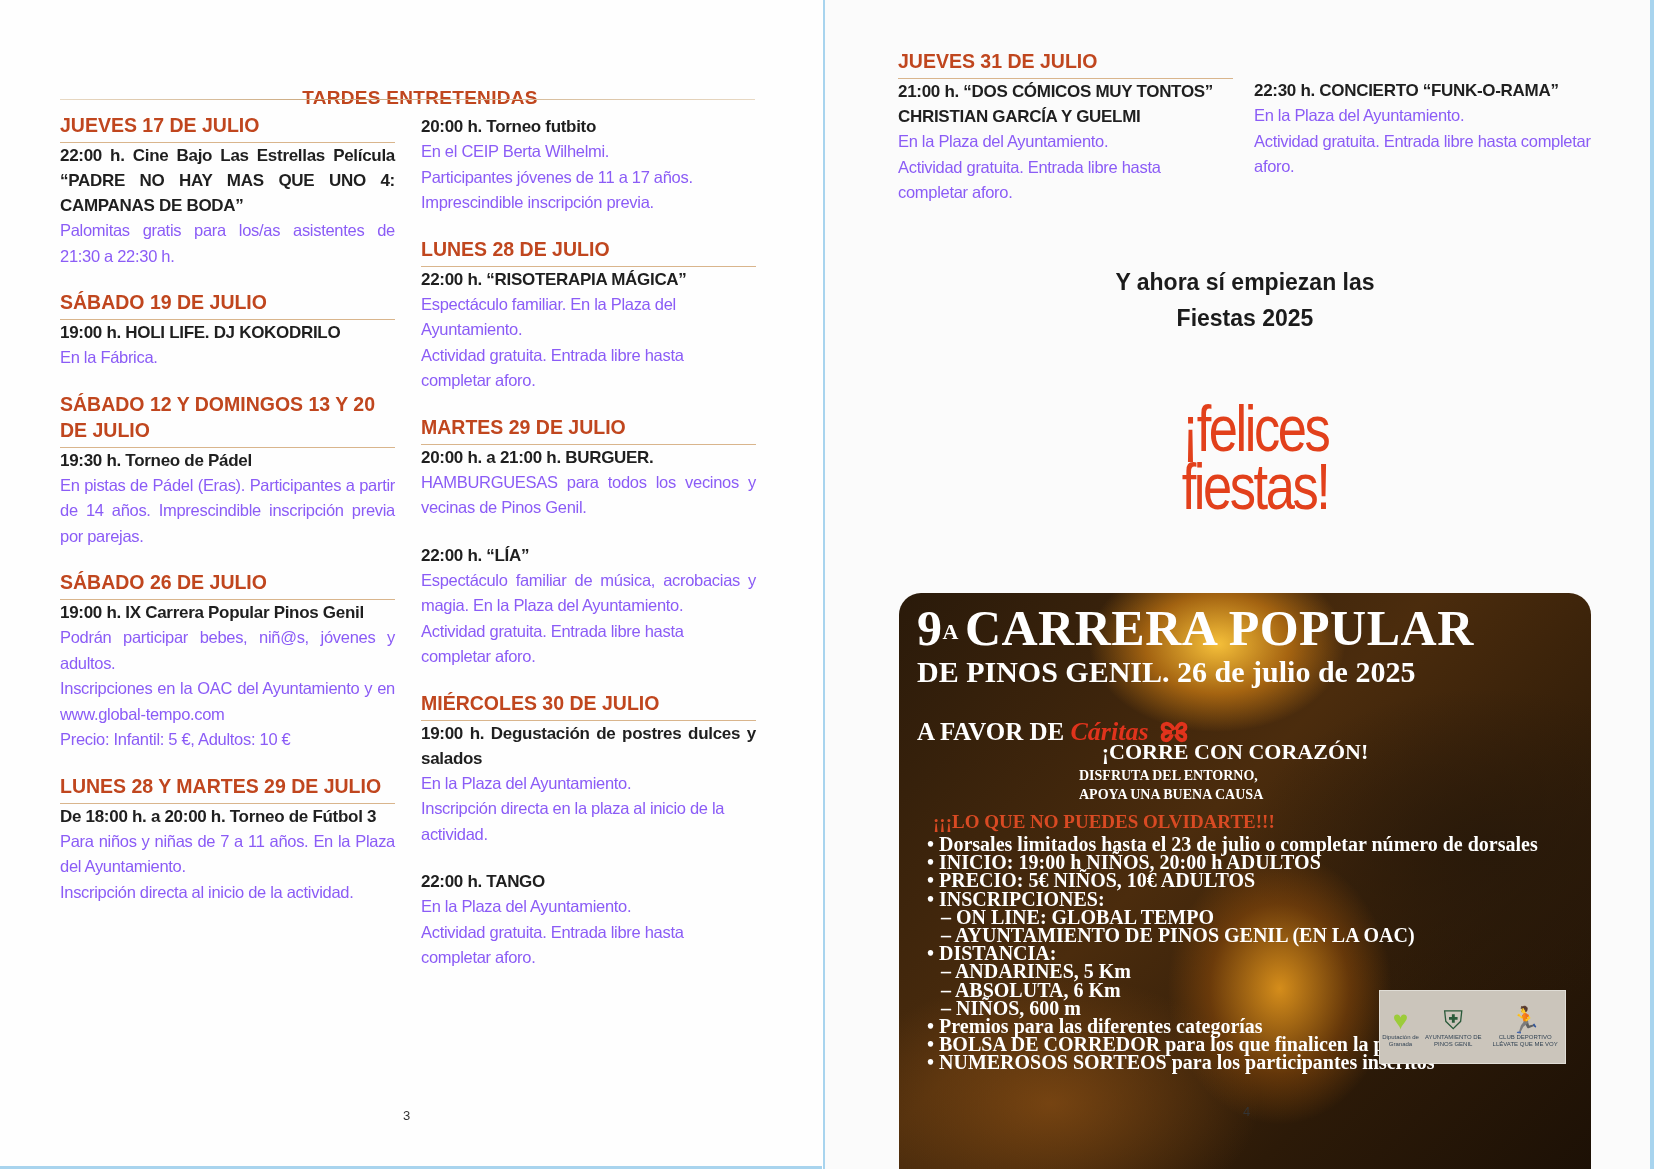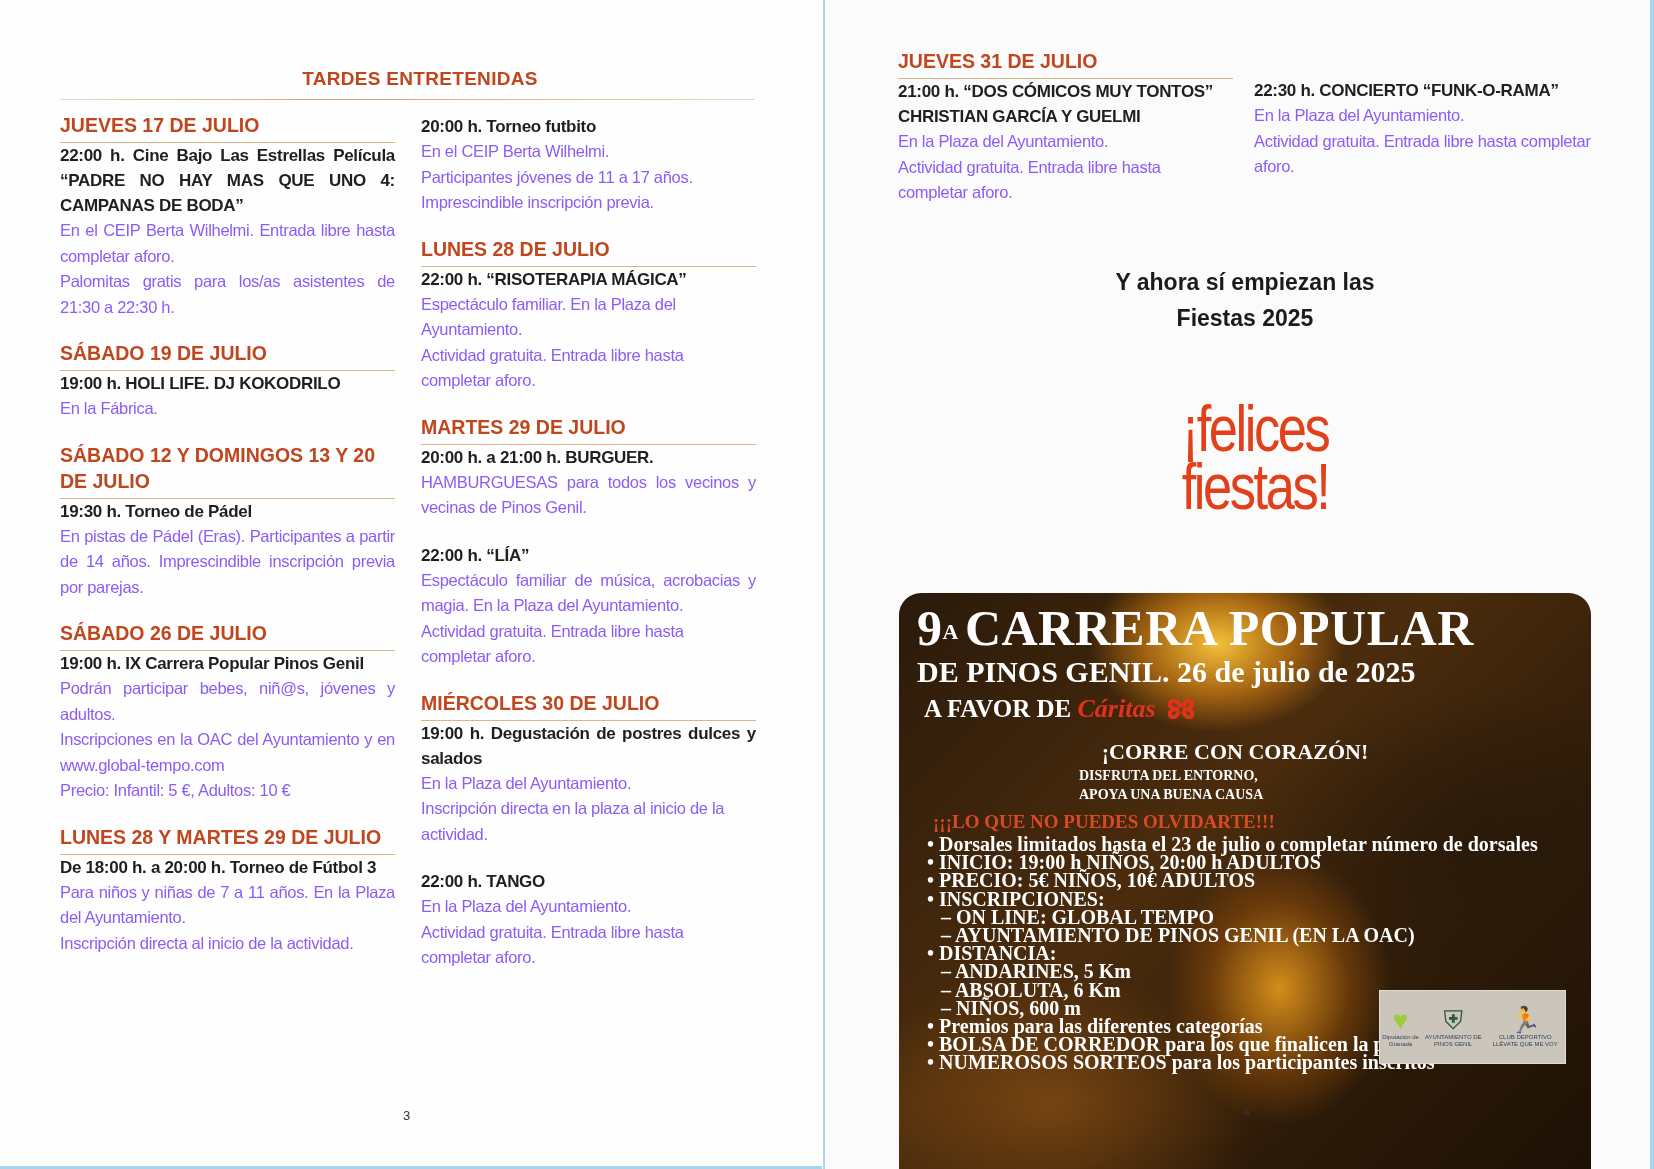--- a/index.html
+++ b/index.html
@@ -1,20 +1,20 @@
 <!DOCTYPE html>
 <html><head>
 <meta charset="utf-8">
 <style>
   html,body{margin:0;padding:0;}
   body{width:1654px;height:1169px;position:relative;overflow:hidden;background:#ffffff;font-family:"Liberation Sans",sans-serif;color:#2b2b2b;}
   .page{position:absolute;top:0;height:1169px;background:#fefefe;}
   #page-left{left:0;width:822px;border-bottom:3px solid #a8d4ee;box-sizing:border-box;}
   #page-right{left:823px;width:831px;border-left:2px solid #a8d4ee;border-right:4px solid #a8d4ee;box-sizing:border-box;background:#fbfbfb;}
-  .section-title{position:absolute;left:290px;top:68px;width:260px;text-align:center;color:#c0461e;font-weight:bold;font-size:19px;letter-spacing:0.3px;}
+  .section-title{position:absolute;left:290px;top:87px;width:260px;text-align:center;color:#c0461e;font-weight:bold;font-size:19px;letter-spacing:0.3px;}
   .title-rule{position:absolute;left:60px;top:99px;width:695px;height:1px;background:linear-gradient(90deg,#e8d9c4,#c9a57a 40%,#e8d9c4);}
   .col{position:absolute;font-family:"Liberation Sans",sans-serif;}
   .col-a{left:60px;top:112px;width:335px;}
   .col-b{left:421px;top:114px;width:335px;}
   .day-head{color:#c0461e;font-weight:bold;font-size:19.5px;line-height:26px;padding-bottom:4px;border-bottom:1.5px solid #d9b58c;}
   .ev-title{font-weight:bold;font-size:17px;line-height:25px;color:#1f1f1f;letter-spacing:-0.3px;}
   .ev-line{font-size:16.5px;line-height:25.5px;color:#8b5cf6;letter-spacing:-0.3px;}
   .justify{text-align:justify;}
   .block{margin-bottom:20px;}
   .ev-block{margin-bottom:22px;}
@@ -29,21 +29,21 @@
     background:
       radial-gradient(ellipse 160px 110px at 46% 8%, rgba(255,200,60,0.95), rgba(230,140,20,0.6) 45%, transparent 80%),
       radial-gradient(ellipse 140px 170px at 55% 62%, rgba(240,160,30,0.85), rgba(150,80,10,0.5) 50%, transparent 80%),
       radial-gradient(ellipse 260px 160px at 22% 80%, rgba(140,80,20,0.7), transparent 80%),
       radial-gradient(ellipse 300px 200px at 85% 40%, rgba(40,25,10,0.9), transparent 80%),
       linear-gradient(135deg,#2a1a0a,#4b2c0d 40%,#2c1a08 70%,#1a0f05);
     font-family:"Liberation Serif",serif;color:#fff;}
   .p-title{position:absolute;left:18px;top:8px;font-size:50px;font-weight:bold;letter-spacing:0.5px;line-height:54px;}
   .p-title sup{font-size:22px;vertical-align:top;position:relative;top:4px;margin-right:6px;}
   .p-sub{position:absolute;left:18px;top:62px;font-size:30px;font-weight:bold;line-height:34px;}
-  .p-favor{position:absolute;left:18px;top:99px;font-size:25px;font-weight:bold;margin-left:7px;}
+  .p-favor{position:absolute;left:18px;top:122px;font-size:25px;font-weight:bold;}
   .p-caritas{color:#e0331c;font-style:italic;font-weight:bold;font-size:26px;}
   .p-cross{display:inline-block;color:#e0331c;font-size:34px;vertical-align:middle;line-height:30px;margin-left:2px;}
   .p-corre{position:absolute;left:176px;top:146px;width:320px;text-align:center;font-size:22px;font-weight:bold;}
   .p-sub2{position:absolute;left:180px;top:173px;width:320px;text-align:left;font-size:14px;font-weight:bold;line-height:19px;}
   .p-olv{position:absolute;left:34px;top:218px;color:#d84a23;font-size:19px;font-weight:bold;}
   .p-list{position:absolute;left:28px;top:242px;margin:0;padding:0;list-style:none;font-size:20px;font-weight:bold;line-height:18.2px;}
   .p-list li{white-space:nowrap;}
   .p-list .b::before{content:"• ";}
   .p-list .s{padding-left:14px;}
   .logos{position:absolute;left:480px;top:397px;width:185px;height:72px;background:#cbc5bb;border:1px solid #e0ddd6;display:flex;justify-content:space-around;align-items:center;font-family:"Liberation Sans",sans-serif;}
@@ -54,21 +54,20 @@
 <body>
 
 <div class="page" id="page-left">
   <div class="section-title">TARDES ENTRETENIDAS</div>
   <div class="title-rule"></div>
 
   <div class="col col-a">
     <div class="block">
       <div class="day-head">JUEVES 17 DE JULIO</div>
       <div class="ev-title justify">22:00 h. Cine Bajo Las Estrellas Película “PADRE NO HAY MAS QUE UNO 4: CAMPANAS DE BODA”</div>
-      <div class="ev-line justify">En el CEIP Berta Wilhelmi. Entrada libre hasta completar aforo.</div>
       <div class="ev-line justify">Palomitas gratis para los/as asistentes de 21:30 a 22:30 h.</div>
     </div>
     <div class="block">
       <div class="day-head">SÁBADO 19 DE JULIO</div>
       <div class="ev-title">19:00 h. HOLI LIFE. DJ KOKODRILO</div>
       <div class="ev-line">En la Fábrica.</div>
     </div>
     <div class="block">
       <div class="day-head">SÁBADO 12 Y DOMINGOS 13 Y 20 DE JULIO</div>
       <div class="ev-title">19:30 h. Torneo de Pádel</div>

